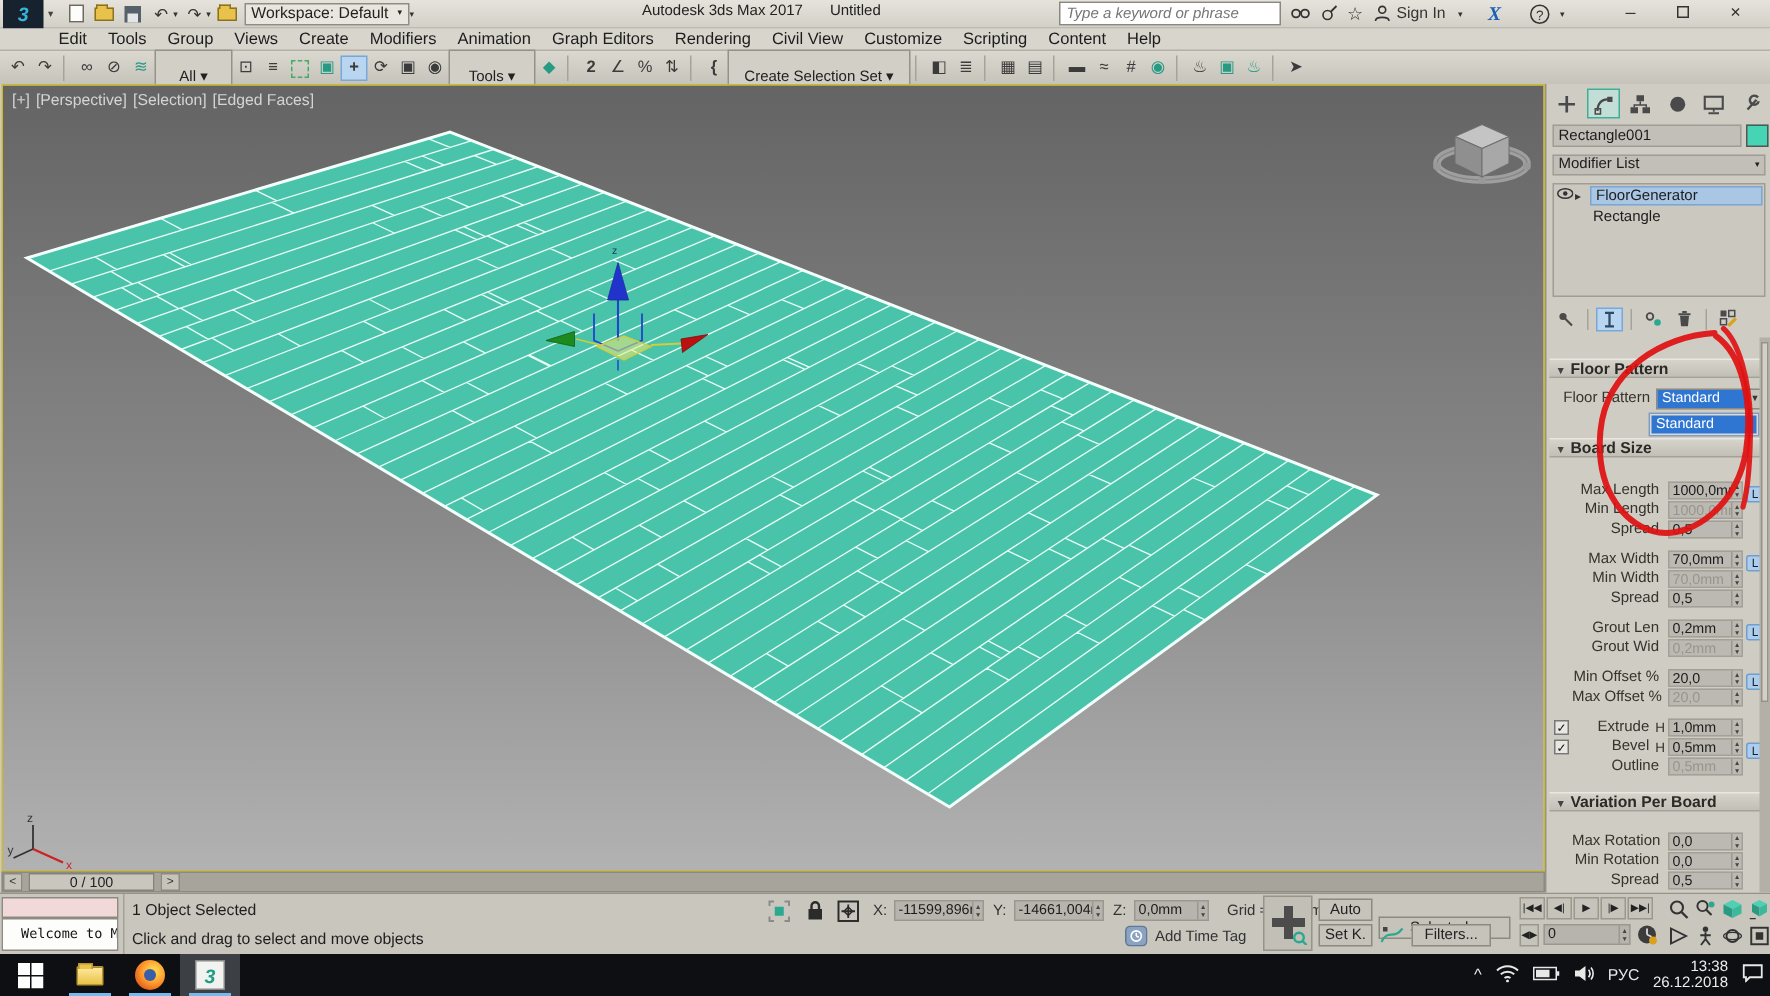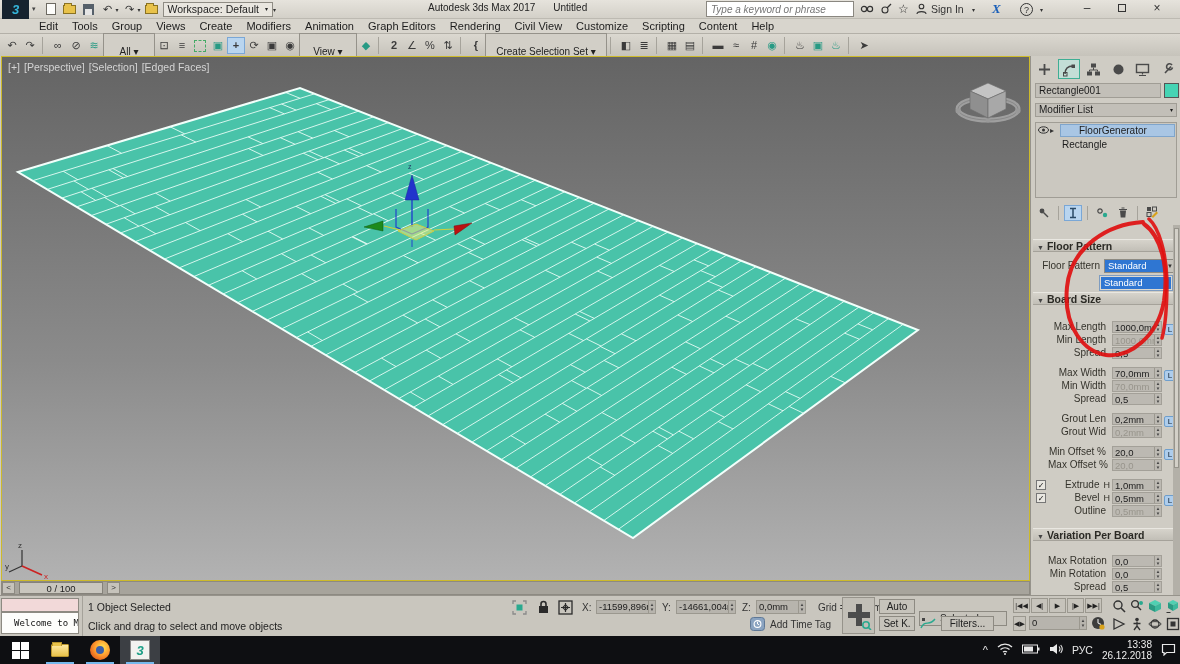--- a/index.html
+++ b/index.html
@@ -69,21 +69,21 @@
   
   #panel{left:1030px;top:56px;width:150px;height:539px;background:#cfccc4;border-left:1px solid #96938b}
   #tabs{left:2px;top:1px;width:146px;height:22px;display:flex;gap:2px;align-items:flex-end}
   .tab{width:23px;height:20px;display:flex;align-items:center;justify-content:center;background:#cfccc4}
   .tab.active{background:#c3ded6;border:1px solid #3fae94}
   #name-field{left:4px;top:27px;width:126px;height:15px;background:#c2bfb8;border:1px solid #a09d95;font-size:10px;line-height:13px;padding-left:3px;color:#1c1c1c}
   #color-swatch{left:133px;top:27px;width:15px;height:15px;background:#45d4b4;border:1px solid #555}
   #modifier-list{left:4px;top:47px;width:142px;height:14px;background:#c2bfb8;border:1px solid #a09d95;font-size:10px;line-height:12px;padding:0 3px;display:flex;justify-content:space-between;color:#1c1c1c}
   #stack{left:4px;top:66px;width:142px;height:76px;background:#cbc8c0;border:1px solid #a09d95}
   .stack-row{height:14px;display:flex;align-items:center;font-size:10px;color:#1c1c1c}
-  .stack-hl{flex:1;background:#a9c6e4;border:1px solid #7fa5cc;height:13px;line-height:12px;padding-left:18px;margin-right:1px}
+  .stack-hl{flex:1;background:#a9c6e4;border:1px solid #7fa5cc;height:13px;line-height:12px;padding-left:3px;margin-right:1px}
   #iconrow{left:4px;top:147px;width:142px;height:19px;display:flex;align-items:center;gap:3px}
   .mbtn{width:18px;height:16px;display:flex;align-items:center;justify-content:center}
   .mbtn.active{background:#b9d5ef;border:1px solid #7aa7d6}
   .msep{width:1px;height:14px;background:#a6a39b;margin:0 2px}
   .rollhead{left:2px;width:146px;height:13px;background:linear-gradient(#d6d3cb,#c2bfb7);border-top:1px solid #e9e7e1;border-bottom:1px solid #a5a29a;font-size:10.5px;font-weight:bold;color:#2b2a25;line-height:12px;padding-left:4px}
   .rollhead .rarr{font-size:7px;margin-right:3px;color:#444}
   .prow{display:flex;align-items:center;height:13px;padding:0 3px}
   .prow.gap{margin-top:7px}
   .plabel{flex:1;text-align:right;padding-right:4px;font-size:10px;color:#35332c;white-space:nowrap;overflow:hidden}
   .hlab{font-size:9px;margin-right:2px;color:#35332c}
@@ -212,21 +212,21 @@
       <span class="ti teal">≋</span>
       <span class="ti tdd w50">All ▾</span>
       <span class="ti ">⊡</span>
       <span class="ti ">≡</span>
       <span class="ti dashbox"></span>
       <span class="ti teal">▣</span>
       <span class="ti active bold">+</span>
       <span class="ti ">⟳</span>
       <span class="ti ">▣</span>
       <span class="ti ">◉</span>
-      <span class="ti tdd w56">View ▾</span>
+      <span class="ti tdd w56">Tools ▾</span>
       <span class="ti teal">◆</span>
       <span class="ti tsep"></span>
       <span class="ti bold">2</span>
       <span class="ti ">∠</span>
       <span class="ti ">%</span>
       <span class="ti ">⇅</span>
       <span class="ti tsep"></span>
       <span class="ti bold">{</span>
       <span class="ti tdd w118">Create Selection Set ▾</span>
       <span class="ti tsep"></span>

